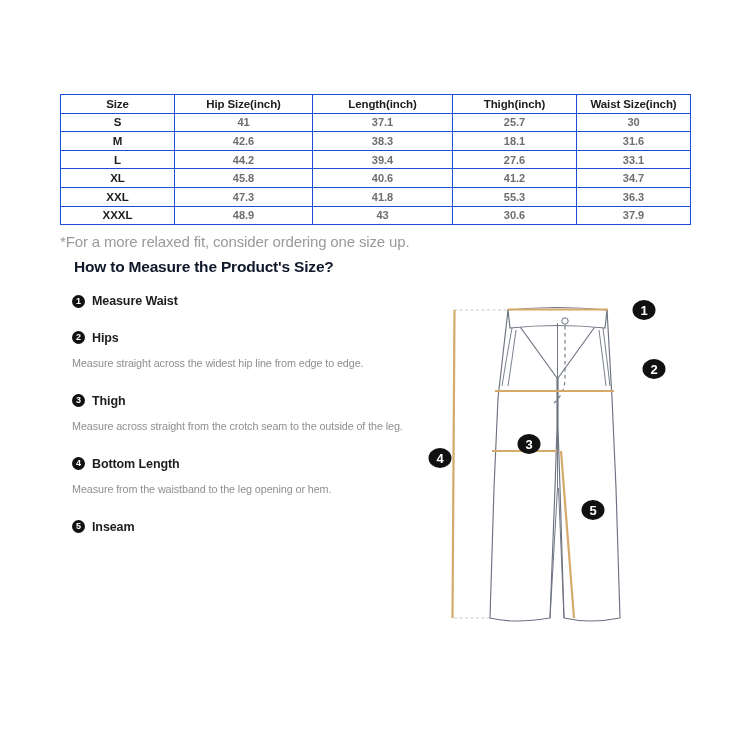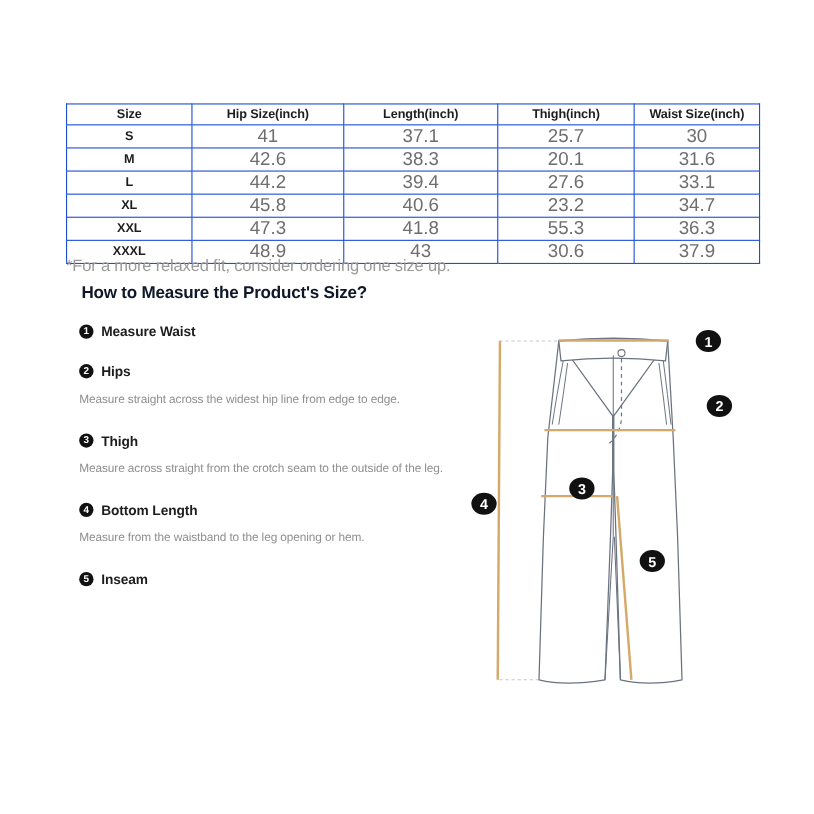--- a/index.html
+++ b/index.html
@@ -40,22 +40,22 @@
     font-weight: bold;
     color: #1d1d1d;
     letter-spacing: -0.1px;
   }
   table.size-table td.sz {
     font-size: 11.5px;
     font-weight: bold;
     color: #1d1d1d;
   }
   table.size-table td.val {
-    font-size: 17px;
-    font-weight: normal;
+    font-size: 11px;
+    font-weight: bold;
     color: #6e6e6e;
   }
   col.c0 { width: 114px; }
   col.c1 { width: 138px; }
   col.c2 { width: 140px; }
   col.c3 { width: 124px; }
   col.c4 { width: 114px; }
 
   #table-footnote {
     position: absolute;
@@ -164,35 +164,35 @@
         <td class="sz">S</td>
         <td class="val">41</td>
         <td class="val">37.1</td>
         <td class="val">25.7</td>
         <td class="val">30</td>
       </tr>
       <tr>
         <td class="sz">M</td>
         <td class="val">42.6</td>
         <td class="val">38.3</td>
-        <td class="val">20.1</td>
+        <td class="val">18.1</td>
         <td class="val">31.6</td>
       </tr>
       <tr>
         <td class="sz">L</td>
         <td class="val">44.2</td>
         <td class="val">39.4</td>
         <td class="val">27.6</td>
         <td class="val">33.1</td>
       </tr>
       <tr>
         <td class="sz">XL</td>
         <td class="val">45.8</td>
         <td class="val">40.6</td>
-        <td class="val">23.2</td>
+        <td class="val">41.2</td>
         <td class="val">34.7</td>
       </tr>
       <tr>
         <td class="sz">XXL</td>
         <td class="val">47.3</td>
         <td class="val">41.8</td>
         <td class="val">55.3</td>
         <td class="val">36.3</td>
       </tr>
       <tr>

